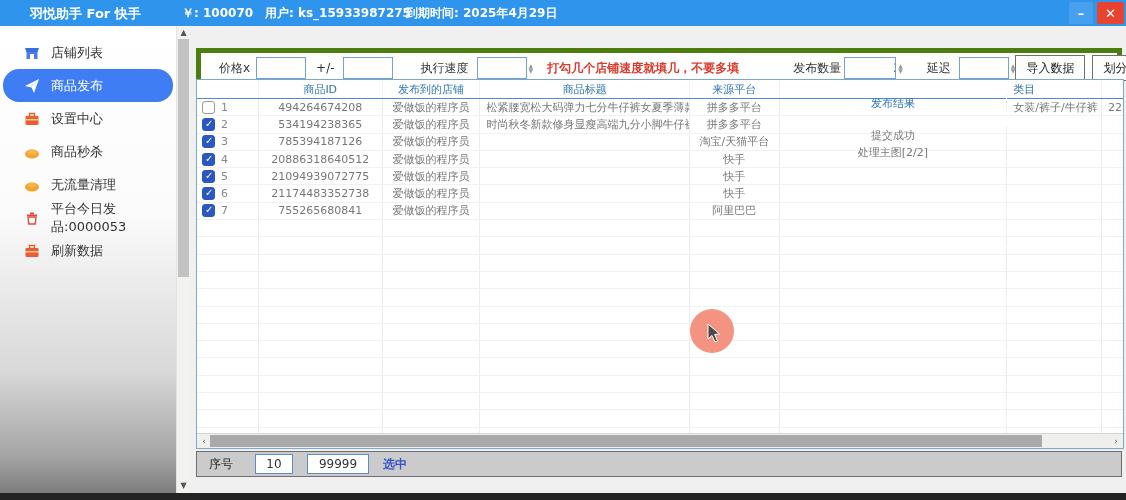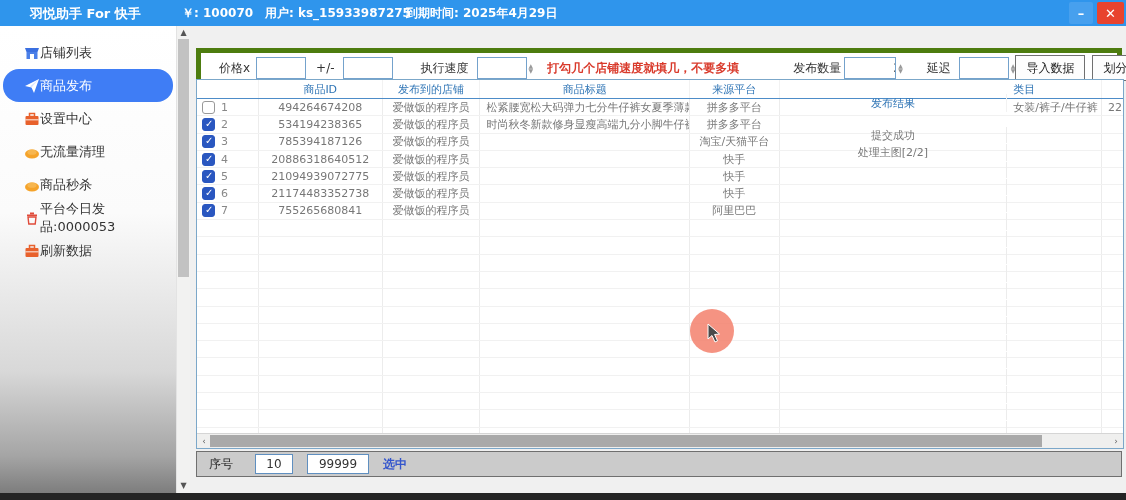--- a/index.html
+++ b/index.html
@@ -14,21 +14,21 @@
   .tb-user    { left:265px; }
   .tb-expire  { left:406px; }
   .winbtns { position:absolute; right:2px; top:2px; display:flex; gap:4px; }
   .winbtn { width:24px; height:22px; display:flex; align-items:center; justify-content:center; color:#fff; font-size:13px; font-weight:bold; cursor:default; }
   .winbtn.min { background:#47a0ee; border-radius:2px; }
   .winbtn.close { background:#e8432e; border-radius:2px; width:27px; }
 
   
   .sidebar { position:absolute; top:26px; left:0; width:176px; bottom:7px;
              background:linear-gradient(180deg,#ffffff 0%,#fbfbfb 40%,#d8d8d8 74%,#a5a5a5 92%,#7d7d7d 100%); padding-top:10px; }
-  .side-item { height:33px; display:flex; align-items:center; padding-left:24px; font-size:13px; color:#333; cursor:default; }
+  .side-item { height:33px; display:flex; align-items:center; gap:11px; padding-left:24px; font-size:13px; color:#333; cursor:default; }
   .side-item.active { background:#3f7df5; color:#fff; border-radius:16px; margin:0 3px; padding-left:21px; }
   .side-icon { width:16px; height:16px; flex:0 0 16px; }
 
   
   .side-scroll { position:absolute; top:26px; left:176px; width:14px; bottom:7px; background:#f2f2f1; border-left:1px solid #e3e3e3; }
   .side-scroll .arrow { position:absolute; left:0; width:13px; text-align:center; font-size:8px; color:#555; }
   .side-scroll .up { top:2px; }
   .side-scroll .down { bottom:3px; }
   .side-scroll .thumb { position:absolute; left:1px; top:13px; width:11px; height:238px; background:#c2c2c2; }
 
@@ -118,28 +118,28 @@
           <rect x="1.5" y="5" width="13" height="9" rx="1" fill="#e8612c"></rect>
           <rect x="1.5" y="8" width="13" height="1.5" fill="#fff" opacity="0.6"></rect>
         </svg>
       <span>设置中心</span>
     </div>
     <div class="side-item">
       <svg class="side-icon" viewBox="0 0 16 16">
           <ellipse cx="8" cy="10" rx="7" ry="4.5" fill="#f5a32a"></ellipse>
           <ellipse cx="8" cy="8.2" rx="4.5" ry="2.6" fill="#f7b64f"></ellipse>
         </svg>
-      <span>无流量清理</span>
+      <span>商品秒杀</span>
     </div>
     <div class="side-item">
       <svg class="side-icon" viewBox="0 0 16 16">
           <ellipse cx="8" cy="10" rx="7" ry="4.5" fill="#f5a32a"></ellipse>
           <ellipse cx="8" cy="8.2" rx="4.5" ry="2.6" fill="#f7b64f"></ellipse>
         </svg>
-      <span>商品秒杀</span>
+      <span>无流量清理</span>
     </div>
     <div class="side-item">
       <svg class="side-icon" viewBox="0 0 16 16">
           <rect x="3" y="4.5" width="10" height="1.6" fill="#e04b3a"></rect>
           <rect x="6" y="2.5" width="4" height="2" fill="#e04b3a"></rect>
           <path d="M4 7h8l-0.8 7h-6.4z" fill="none" stroke="#e04b3a" stroke-width="1.4"></path>
         </svg>
       <span>平台今日发品:0000053</span>
     </div>
     <div class="side-item">

